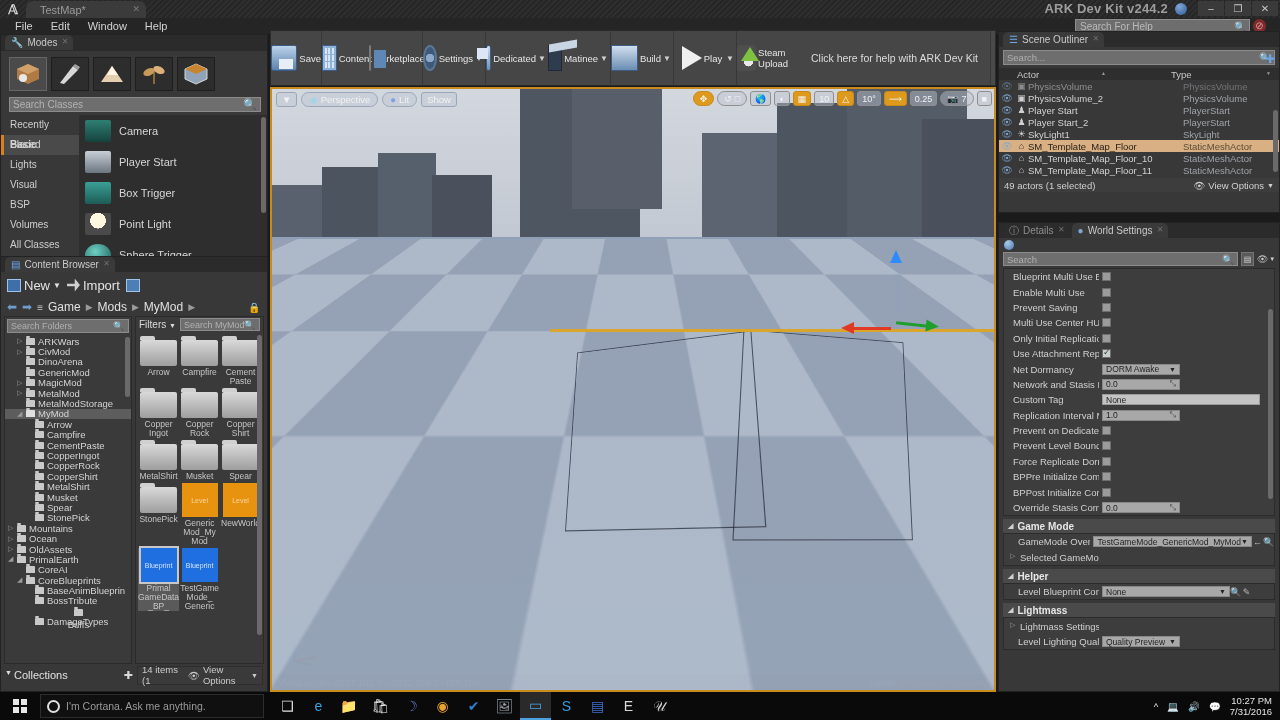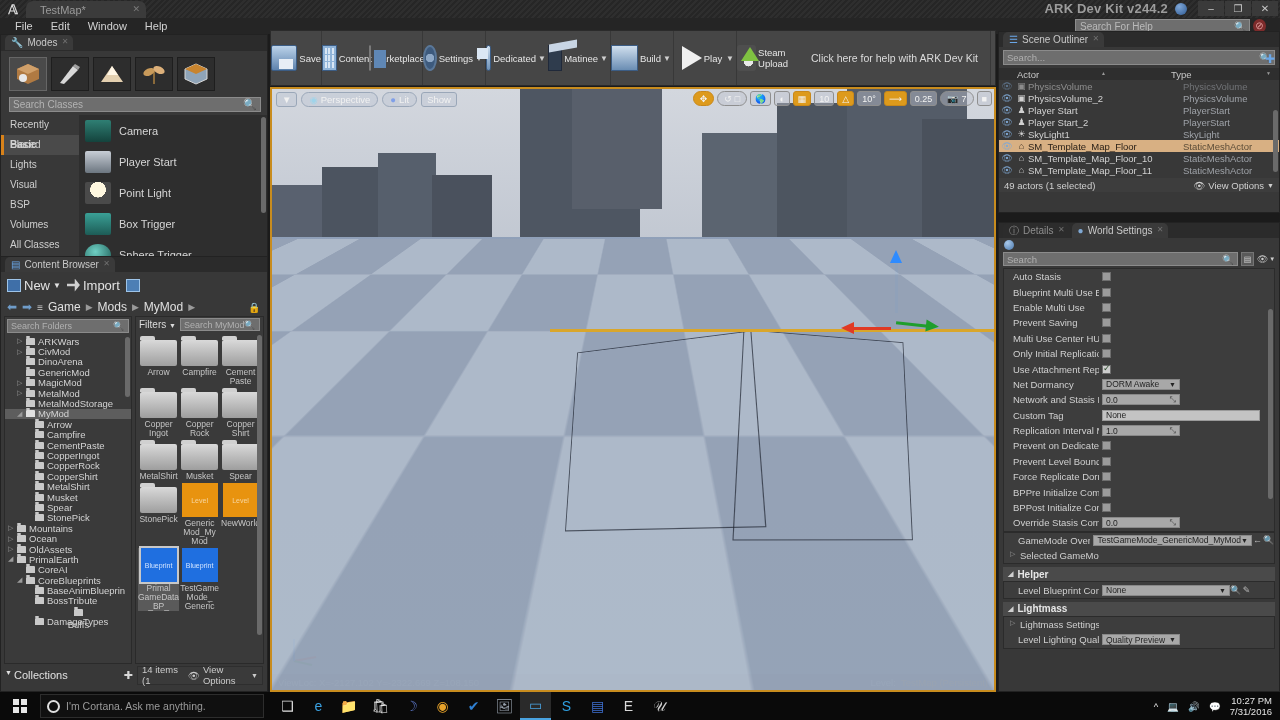--- a/index.html
+++ b/index.html
@@ -421,26 +421,26 @@
       <div class="modes-list">
         <div class="plitem">
           <span class="plthumb" style="background:linear-gradient(#2f7f74,#14433d)"></span>
           <span class="plname">Camera</span>
         </div>
         <div class="plitem">
           <span class="plthumb" style="background:linear-gradient(#c8ced6,#6c7680)"></span>
           <span class="plname">Player Start</span>
         </div>
         <div class="plitem">
+          <span class="plthumb" style="background:linear-gradient(#3aa096,#1d5c56)"></span>
+          <span class="plname">Box Trigger</span>
+        </div>
+        <div class="plitem">
           <span class="plthumb" style="background:radial-gradient(circle at 50% 35%,#fff8e0 40%,#4a4a4a 41%)"></span>
           <span class="plname">Point Light</span>
-        </div>
-        <div class="plitem">
-          <span class="plthumb" style="background:linear-gradient(#3aa096,#1d5c56)"></span>
-          <span class="plname">Box Trigger</span>
         </div>
         <div class="plitem">
           <span class="plthumb" style="background:radial-gradient(circle at 40% 35%,#6fd0c4,#1d5c56);border-radius:50%"></span>
           <span class="plname">Sphere Trigger</span>
         </div>
         <div class="vscroll" style="height:96px"></div>
       </div>
     </div>
   </div>
 
@@ -976,26 +976,20 @@
     <div class="det-search">
       <span class="fld">
         <span>Search</span>
         <span class="mag">🔍</span>
       </span>
       <span class="sqbtn">▤</span>
       <span class="eyebtn">👁<span style="font-size:6px">▼</span></span>
     </div>
 
     <div class="props" id="prop-list">
-      <div class="prow">
-          <div class="plbl">Auto Stasis</div>
-          <div class="pval">
-            <span class="cbx"></span>
-          </div>
-        </div>
         <div class="prow">
           <div class="plbl">Blueprint Multi Use En</div>
           <div class="pval">
             <span class="cbx"></span>
           </div>
         </div>
         <div class="prow">
           <div class="plbl">Enable Multi Use</div>
           <div class="pval">
             <span class="cbx"></span>
@@ -1094,20 +1088,24 @@
             <span class="numf">
               <span>0.0</span>
               <span class="spin">⤡</span>
             </span>
           </div>
         </div>
         <div class="det-scroll"></div>
     </div>
 
     <div id="sections">
+        <div class="sect">
+          <span class="tri">◢</span>
+          <span>Game Mode</span>
+        </div>
         <div class="props" style="margin-top: 0px;">
           <div class="prow">
             <div class="plbl" style="padding-left: 14px;">GameMode Override</div>
             <div class="pval">
               <span class="combo" style="min-width: 140px;">
                 <span>TestGameMode_GenericMod_MyMod</span>
                 <span class="cv">▼</span>
               </span>
               <span class="mini-ico">←</span>
               <span class="mini-ico">🔍</span>

